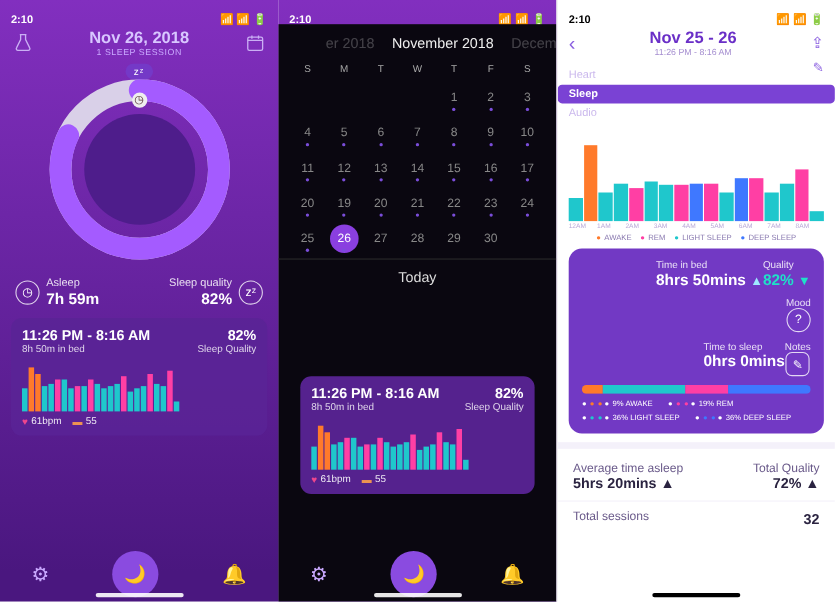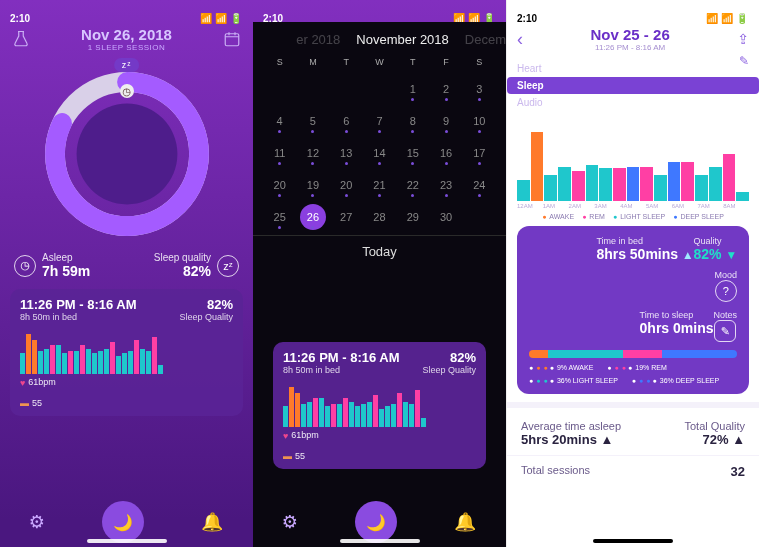--- a/index.html
+++ b/index.html
@@ -22,21 +22,21 @@
   .row-stats{display:flex;justify-content:space-between;align-items:center;padding:0 14px 6px;font-size:12px;}
   .row-stats .lab{font-size:10px;opacity:.85;}
   .row-stats .val{font-size:14px;font-weight:700;}
   .circ{width:22px;height:22px;border:1.5px solid rgba(255,255,255,.8);border-radius:50%;display:inline-flex;align-items:center;justify-content:center;font-size:11px;}
   .card{background:rgba(90,36,150,.9);border-radius:10px;margin:4px 10px;padding:8px 10px;}
   .card-h{display:flex;justify-content:space-between;font-size:11px;}
   .card-h .big{font-size:13px;font-weight:600;}
   .card-h .sub{font-size:9px;opacity:.8;}
   .bars{position:relative;height:46px;margin-top:6px;display:flex;align-items:flex-end;gap:1px;}
   .bars div{width:5px;}
-  .leg{display:flex;gap:10px;font-size:9px;margin-top:3px;opacity:.9;flex-direction:column;}
+  .leg{display:flex;gap:10px;font-size:9px;margin-top:3px;opacity:.9;}
   .leg span::before{content:"";display:inline-block;width:6px;height:6px;margin-right:3px;vertical-align:middle;}
   .leg .hr::before{content:"♥";color:#ff4a8d;width:auto;height:auto;}
   .leg .db::before{content:"▬";color:#ffa04a;width:auto;height:auto;}
   .bottom-nav{position:absolute;bottom:0;left:0;right:0;height:50px;display:flex;justify-content:space-around;align-items:center;}
   .bottom-nav .main-btn{width:42px;height:42px;border-radius:50%;background:#8a4be0;display:flex;align-items:center;justify-content:center;}
   .home-ind{position:absolute;bottom:4px;left:50%;transform:translateX(-50%);width:80px;height:4px;border-radius:2px;background:#000;}
   .s1 .home-ind,.s2 .home-ind{background:#fff;opacity:.9;}
   
   .s2{background:linear-gradient(180deg,#822fbf 0%,#4a177f 95%);}
   .overlay{position:absolute;inset:22px 0 0 0;background:#0a0710;}

